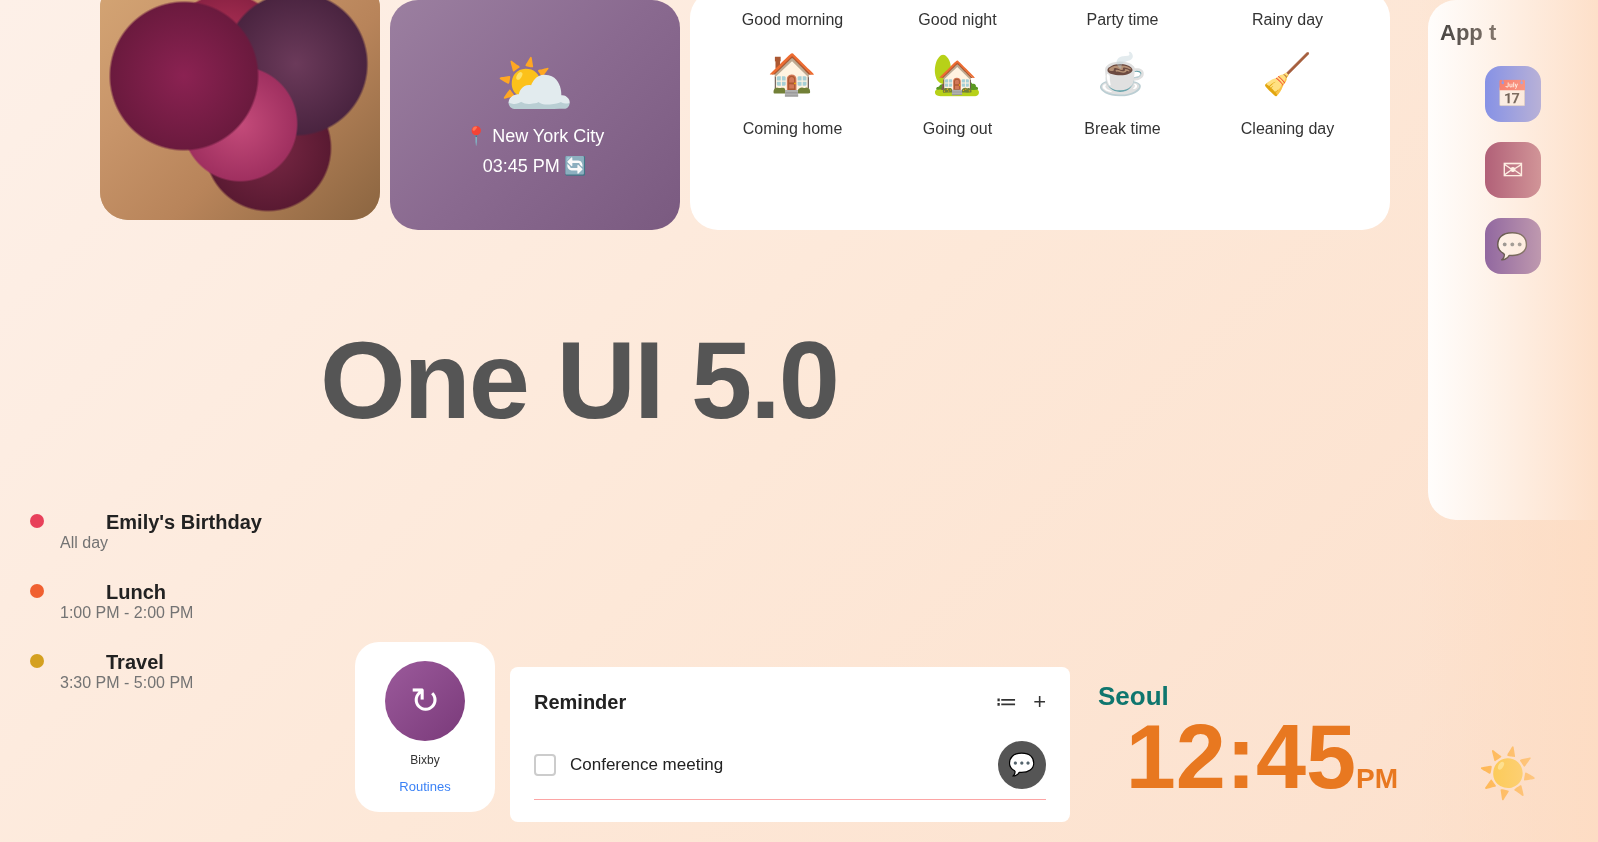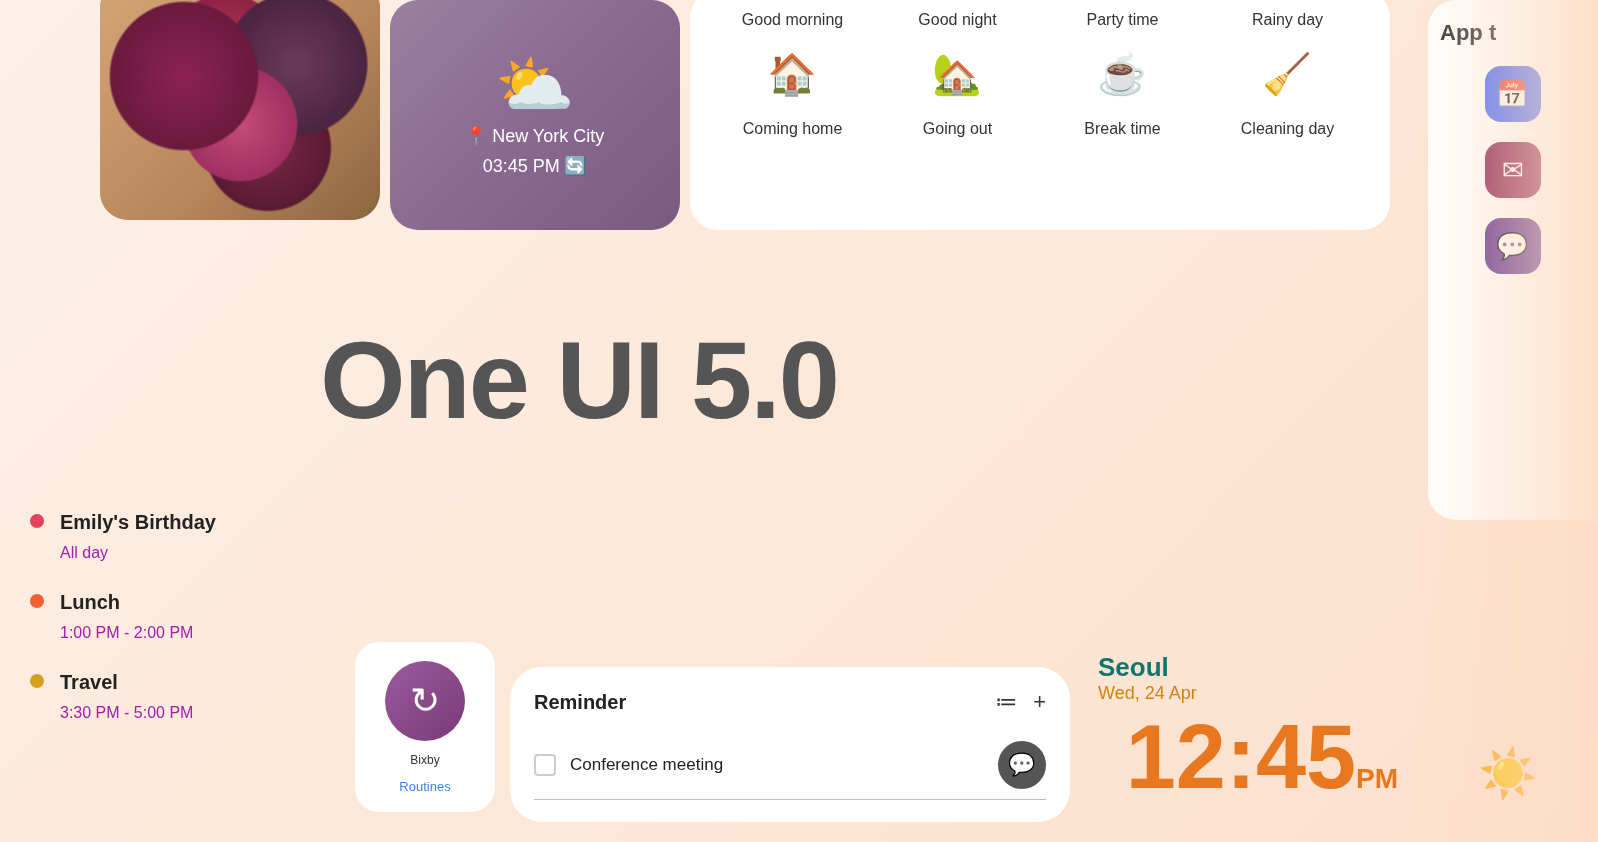--- a/index.html
+++ b/index.html
@@ -188,25 +188,26 @@
       flex-shrink: 0;
     }
     .event-dot-red { background: #e8405a; }
     .event-dot-orange { background: #f06030; }
     .event-dot-yellow { background: #d4a020; }
     .event-title {
       font-size: 20px;
       font-weight: 700;
       color: #222;
       line-height: 1.2;
+      margin-left: 46px;
     }
     .event-time {
       font-size: 16px;
-      color: #a21caf;
-      margin-top: 10px;
+      color: #737373;
+      margin-top: 0;
     }
 
     
     .bixby-card {
       position: absolute;
       bottom: 30px;
       left: 355px;
       width: 140px;
       height: 170px;
       background: white;
@@ -238,21 +239,21 @@
       color: #3b82f6;
     }
 
     
     .reminder-card {
       position: absolute;
       bottom: 20px;
       left: 510px;
       width: 560px;
       background: white;
-      border-radius: 32px;
+      border-radius: 8px;
       padding: 22px 24px;
     }
     .reminder-header {
       display: flex;
       align-items: center;
       justify-content: space-between;
       margin-bottom: 16px;
     }
     .reminder-title {
       font-size: 20px;
@@ -447,21 +448,20 @@
     <div class="reminder-checkbox"></div>
     <div class="reminder-text">Conference meeting</div>
     <div class="reminder-chat-btn">
       <span>💬</span>
     </div>
   </div>
 </div>
 
 <div class="clock-panel">
   <div class="clock-city">Seoul</div>
-  <div class="clock-date">Wed, 24 Apr</div>
   <div class="clock-time">
     <span>12:45</span>
     <span class="clock-ampm">PM</span>
   </div>
 </div>
 
 <div class="sun-icon">☀️</div>
 
 <div class="right-fade"></div>
 

